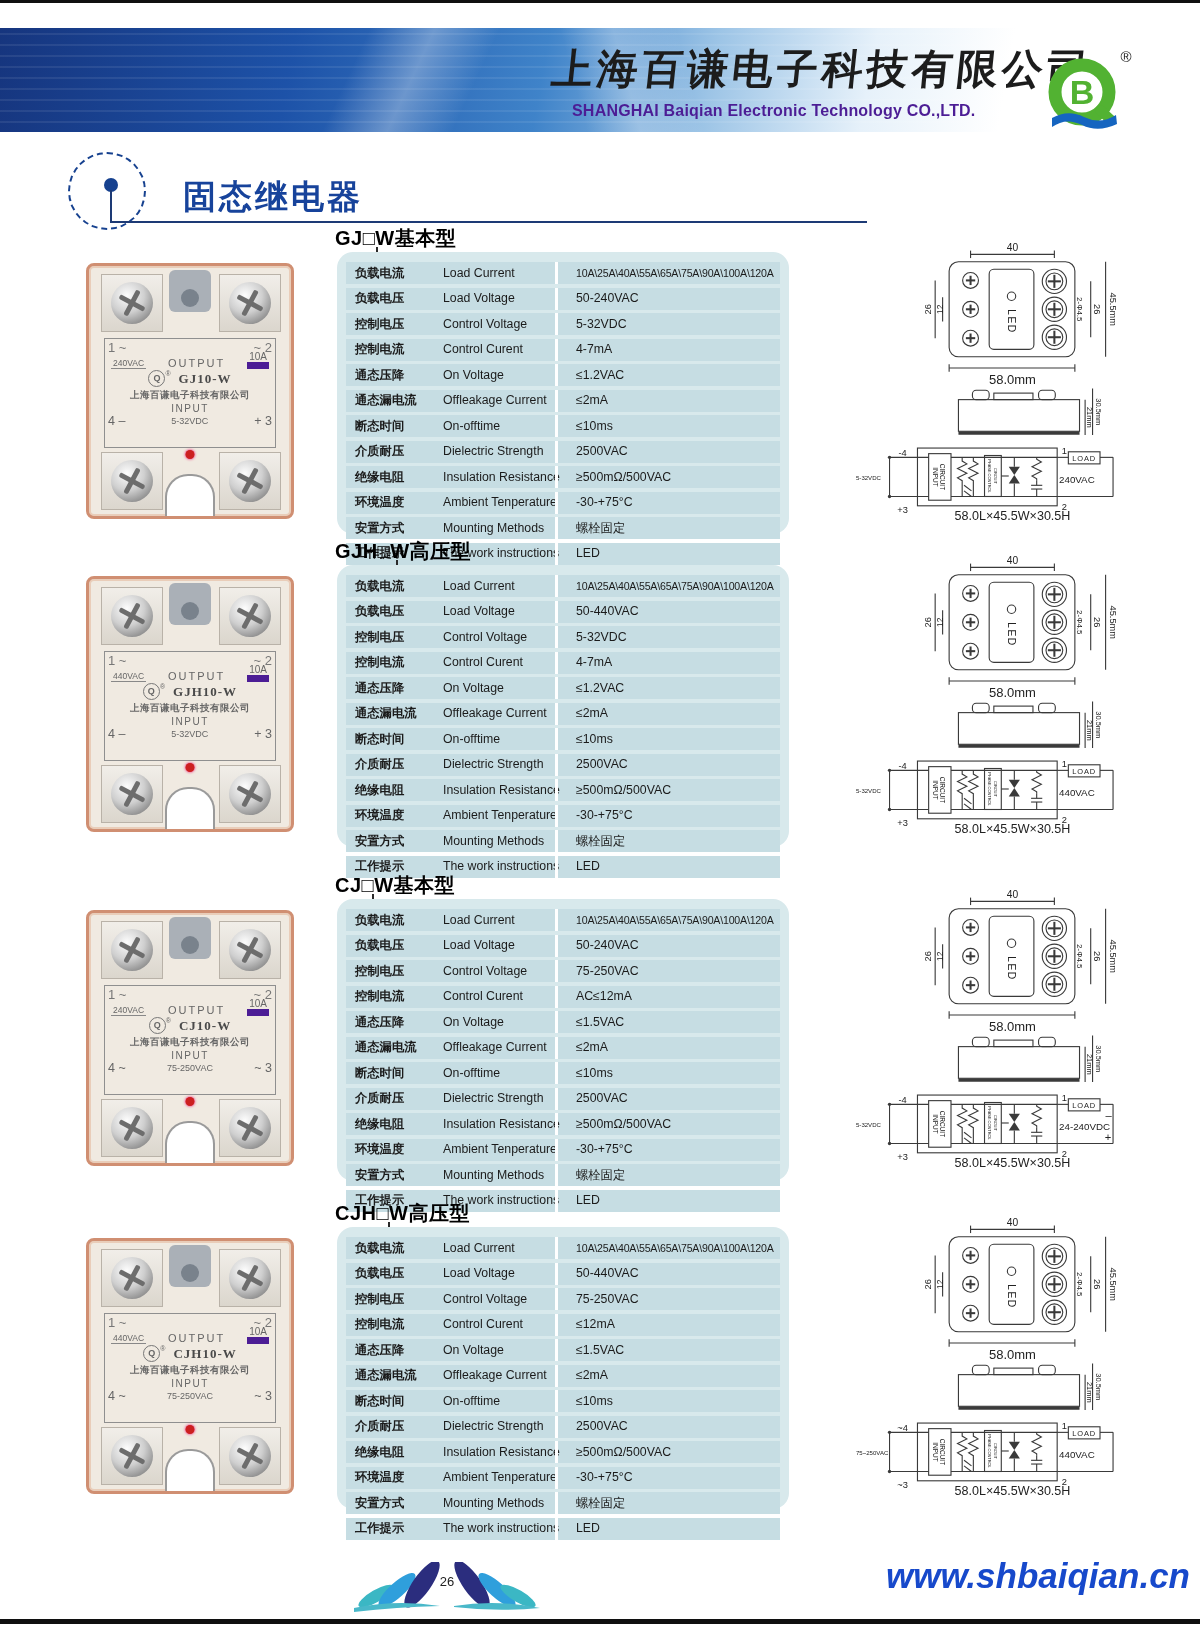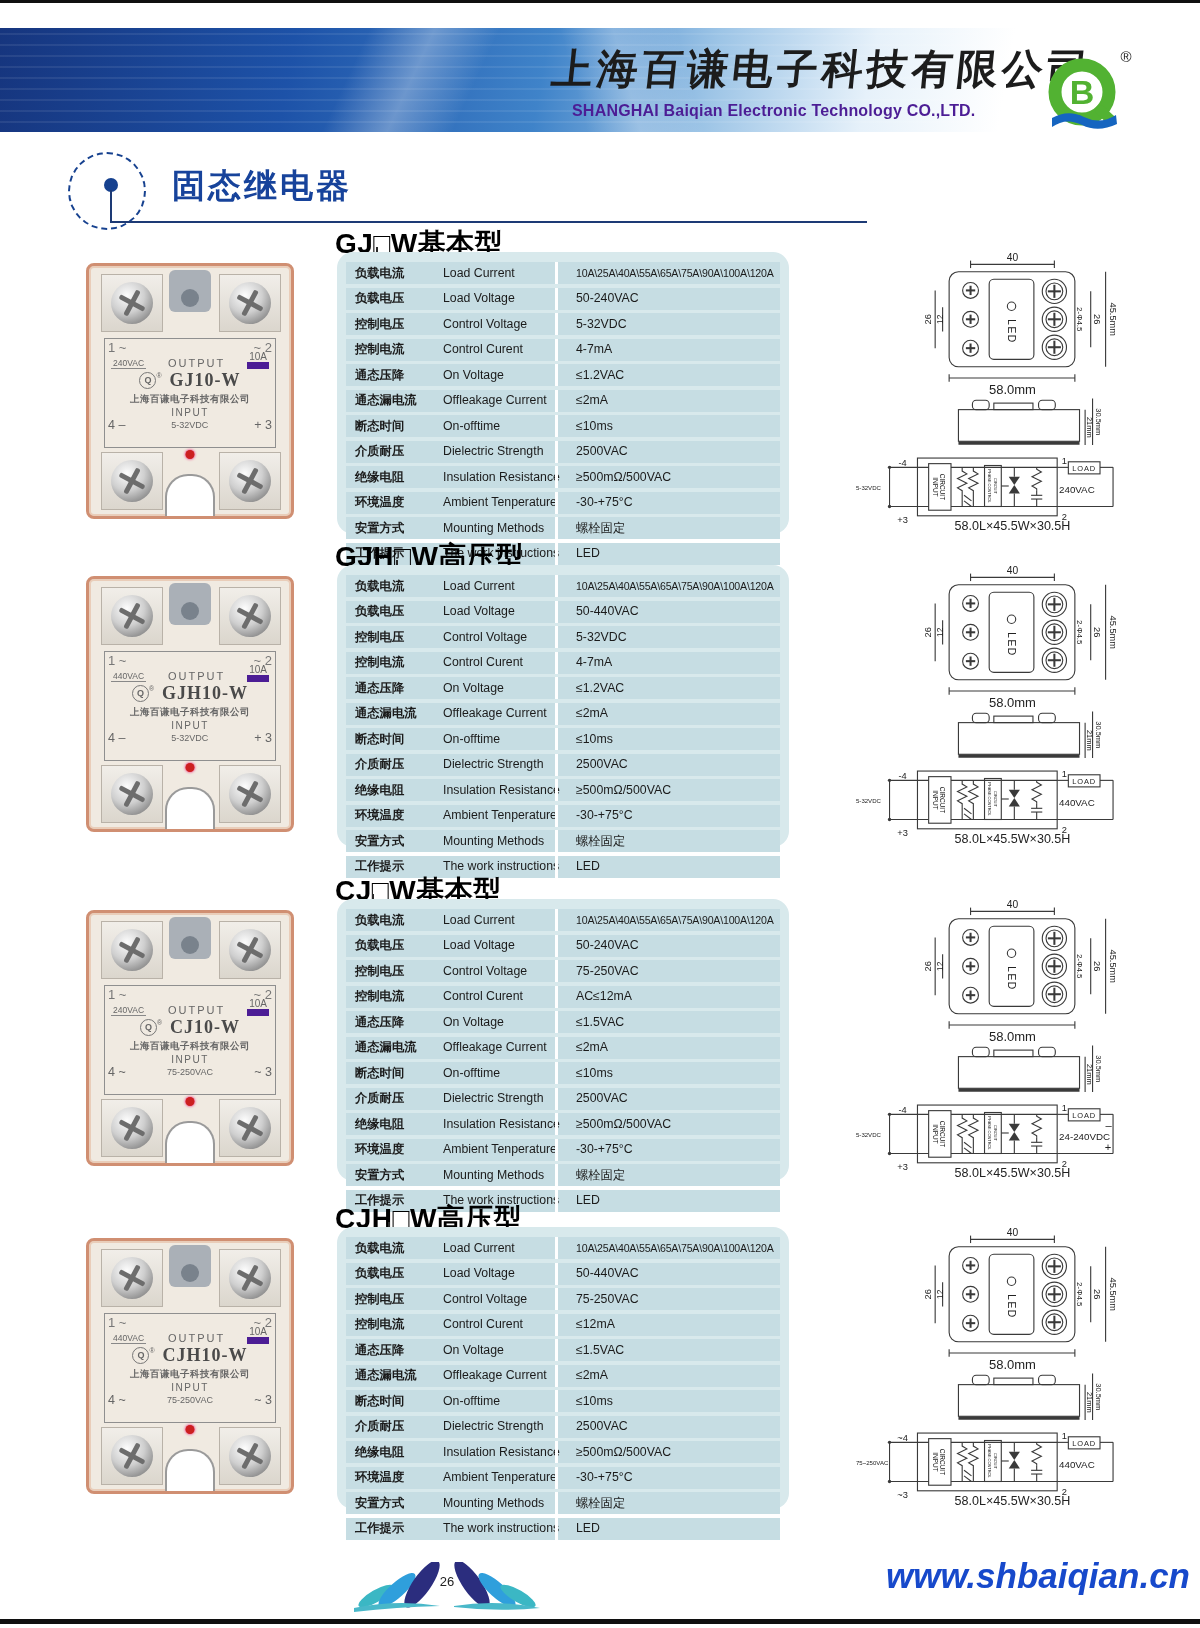--- a/index.html
+++ b/index.html
@@ -24,44 +24,44 @@
   .company{left:552px;top:42px;width:500px}
   .company-cn{font-family:"Liberation Serif","DejaVu Serif",serif;font-weight:bold;font-size:41px;
     letter-spacing:4px;color:#1c1c1c;transform:skewX(-6deg);white-space:nowrap}
   .company-en{font-size:16px;font-weight:bold;color:#4c1d95;letter-spacing:.2px;margin-top:5px;padding-left:20px;white-space:nowrap}
   .logo{left:1040px;top:46px;width:96px;height:90px}
   
   .dash-circle{left:68px;top:152px;width:74px;height:74px;border:2.5px dashed #16418f;border-radius:50%}
   .dot{left:104px;top:178px;width:14px;height:14px;border-radius:50%;background:#16418f}
   .vline{left:110px;top:190px;width:2px;height:33px;background:#1d3a75}
   .hline{left:110px;top:221px;width:757px;height:2px;background:#1d3a75}
-  h1.page-title{left:172px;top:164px;margin:0;font-size:33px;font-weight:bold;color:var(--accent);letter-spacing:3px}
+  h1.page-title{left:172px;top:164px;margin:11px;font-size:33px;font-weight:bold;color:var(--accent);letter-spacing:3px}
   
   .sec{position:absolute;left:0;width:1200px;height:312px}
-  .sec h2{position:absolute;left:335px;top:0;margin:0;font-size:28px;font-weight:bold;color:#000;letter-spacing:.5px}
+  .sec h2{position:absolute;left:335px;top:0;margin:0;font-size:20px;font-weight:bold;color:#000;letter-spacing:.5px}
   .callout i{position:absolute;background:#2a2a2a}
   .cv1{top:22px;width:2px;height:15px}
   .ch{top:36px;height:2px}
   .cv2{left:556px;top:36px;width:2px;height:14px}
   .sec0 .cv1{left:376px}.sec0 .ch{left:376px;width:181px}
   .sec1 .cv1{left:396px}.sec1 .ch{left:396px;width:161px}
   .sec2 .cv1{left:372px}.sec2 .ch{left:372px;width:185px}
   .sec3 .cv1{left:388px}.sec3 .ch{left:388px;width:169px}
   .panel{position:absolute;left:337px;top:27px;width:452px;height:282px;border-radius:16px;background:var(--panel)}
   .rows{padding:10px 9px 10px 9px}
   .row{display:flex;align-items:center;height:22px;margin-bottom:3.5px;background:var(--row);
        font-size:12.3px;line-height:18.5px;white-space:nowrap}
   .row:last-child{margin-bottom:0}
   .cn{width:88px;padding-left:9px;font-weight:600}
   .en{width:112px}
   .sep{width:3px;align-self:stretch;background:#fff}
   .val{flex:1;padding-left:18px}
   .row:first-child .val{font-size:10.6px;letter-spacing:-.2px}
   .photo-host{position:absolute;left:86px;top:38px}
-  .draw-host{position:absolute;left:856px;top:26px}
+  .draw-host{position:absolute;left:856px;top:16px}
   
   .relay{position:relative;width:208px;height:256px;background:#f0eae1;border:3px solid #d08f72;
          border-radius:8px;box-shadow:inset 0 0 0 2px #e9cdb9;box-sizing:border-box}
   .tb{position:absolute;width:60px;height:56px;background:linear-gradient(#f1eee9,#dbd6cd);
       border:1px solid #b9b2a8;display:flex;align-items:center;justify-content:center}
   .tb.tl{left:12px;top:8px}.tb.tr{left:130px;top:8px}
   .tb.bl{left:12px;top:186px}.tb.br{left:130px;top:186px}
   .screw{width:42px;height:42px;border-radius:50%;position:relative;
      background:radial-gradient(circle at 38% 32%,#fdfdfd,#cfcfcf 45%,#8f8f8f 78%,#6f6f6f)}
   .screw::before,.screw::after{content:"";position:absolute;left:50%;top:50%;width:28px;height:5px;
@@ -77,21 +77,21 @@
   .ra{display:flex;justify-content:space-between;font-size:13px;color:#777;padding:1px 3px 0}
   .rb{display:flex;justify-content:space-between;align-items:flex-end;padding:0 6px;margin-top:-4px}
   .ov{font-size:8.5px;border-bottom:1px solid #888;padding:0 2px}
   .ol{font-size:11px;letter-spacing:2px}
   .amp{font-size:10px;border-bottom:7px solid #4c1d95;padding:0 2px}
   .rc{display:flex;justify-content:center;align-items:center;gap:8px;margin-top:1px}
   .mini-logo{display:inline-flex;align-items:flex-start;font-size:11px;color:#666}
   .mini-logo .q{display:inline-block;width:15px;height:15px;border:1.8px solid #777;border-radius:50%;
      font-size:9px;line-height:15px;text-align:center;font-weight:bold}
   .mini-logo sup{font-size:7px}
-  .model{font-family:"Liberation Serif","DejaVu Serif",serif;font-size:18px;font-weight:bold;
+  .model{font-family:"Liberation Serif","DejaVu Serif",serif;font-size:13px;font-weight:bold;
      letter-spacing:1px;color:#4a4a4a}
   .rd{font-size:9.5px;font-weight:bold;color:#666;text-align:center;letter-spacing:.5px;margin-top:2px}
   .re{text-align:center;font-size:10px;letter-spacing:1.5px;color:#666;margin-top:1px}
   .rf{display:flex;justify-content:space-between;align-items:center;padding:0 3px;font-size:12.5px;color:#666}
   .iv{font-size:9px}
   .led{position:absolute;left:50%;top:184px;transform:translateX(-50%);
      width:9px;height:9px;border-radius:50%;background:var(--led_red);box-shadow:0 0 3px #e06}
   
   .draw svg{display:block}
   .ln{stroke:var(--line);stroke-width:1.2;fill:none}

